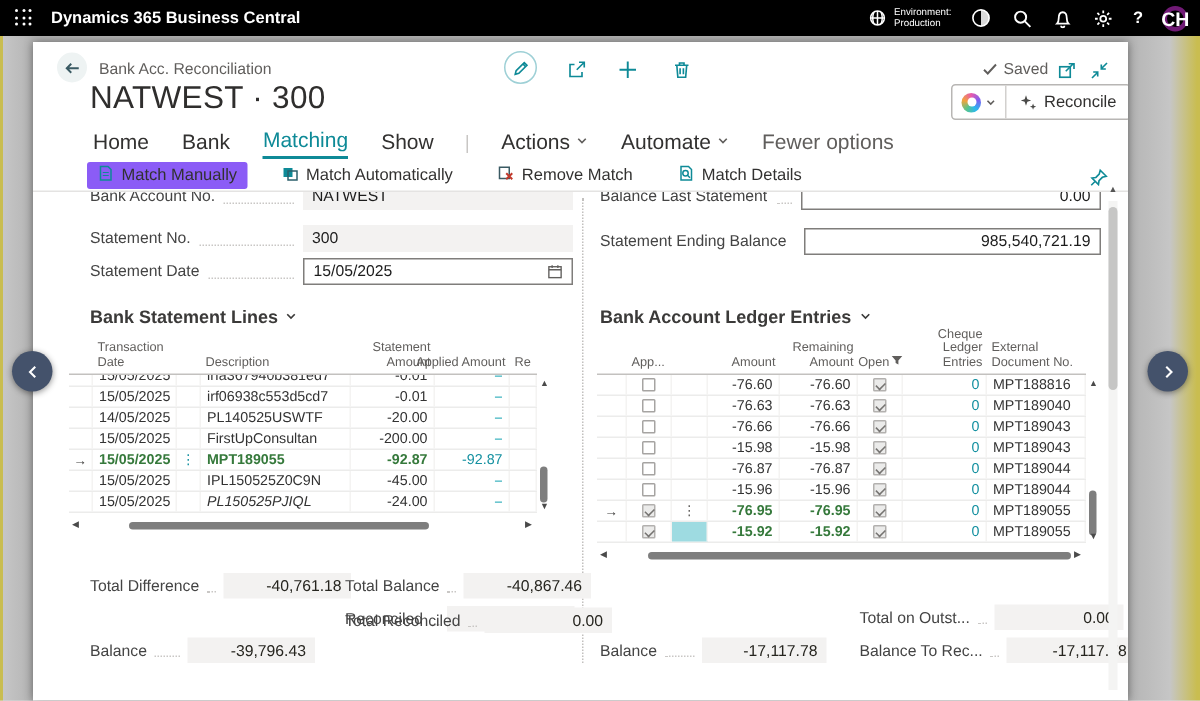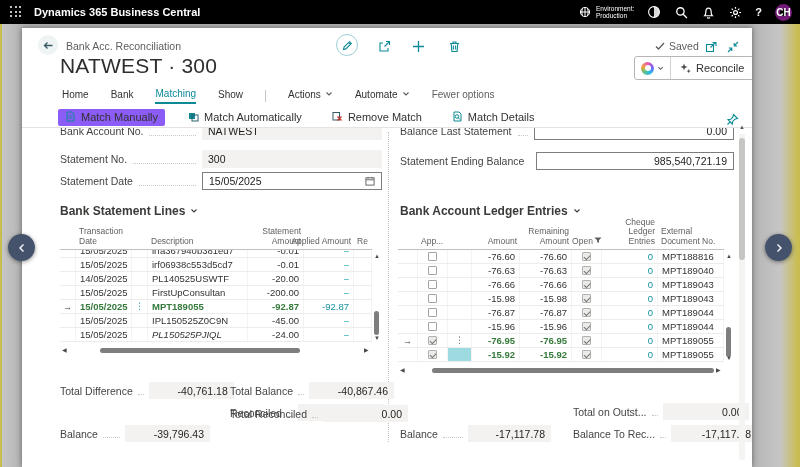--- a/index.html
+++ b/index.html
@@ -10,42 +10,42 @@
   .topbar{position:absolute;top:0;left:0;width:800px;height:24px;background:#000;display:flex;align-items:center;z-index:50}
   .waffle{width:12px;height:12px;margin-left:10px;display:grid;grid-template-columns:repeat(3,1fr);gap:2px;cursor:pointer}
   .waffle i{width:2px;height:2px;background:#fff;border-radius:50%}
   .tb-title{color:#fff;font-size:11px;font-weight:700;margin-left:12px;white-space:nowrap}
   .tb-right{position:absolute;right:8px;top:0;height:24px;display:flex;align-items:center;gap:13px}
   .envgrp{display:flex;align-items:center;gap:4px;color:#fff}
   .envtxt{font-size:6.5px;line-height:7.5px;white-space:nowrap}
   .tbicon{width:14px;height:14px;display:flex;align-items:center;justify-content:center;color:#fff;cursor:pointer}
   .tbicon svg{display:block}
   .helpq{color:#fff;font-size:11px;font-weight:700;cursor:pointer}
-  .avatar{width:17px;height:17px;border-radius:50%;border:5px solid #701a75;color:#fff;font-size:10px;font-weight:700;display:flex;align-items:center;justify-content:center;cursor:pointer}
+  .avatar{width:17px;height:17px;border-radius:50%;border:3px solid #701a75;color:#fff;font-size:13px;font-weight:700;display:flex;align-items:center;justify-content:center;cursor:pointer}
 
   
   .workspace{position:absolute;top:24px;left:0;width:800px;height:443px;background:linear-gradient(90deg,#c9bd50 0,#c9bd50 2px,#c6c6c6 2px,#b4b4b4 22px,#b4b4b4 752px,#c6c6c6 780px,#c9bd50 798px,#c9bd50 800px)}
   .card{position:absolute;left:22px;top:4px;width:730px;height:439px;background:#fff;box-shadow:0 0 6px rgba(0,0,0,.45);overflow:hidden}
 
   
   .backbtn{position:absolute;left:16px;top:7px;width:20px;height:20px;border-radius:50%;background:#eef3f3;display:flex;align-items:center;justify-content:center;cursor:pointer}
   .crumb{position:absolute;left:44px;top:12px;font-size:10.5px;color:#605e5c;cursor:pointer}
   .icbtn{position:absolute;top:10px;width:16px;height:16px;display:flex;align-items:center;justify-content:center;cursor:pointer}
   .pencilwrap{position:absolute;left:314px;top:6px;width:22px;height:22px;border:1px solid #9ed0d6;border-radius:50%;display:flex;align-items:center;justify-content:center;cursor:pointer}
   .savedgrp{position:absolute;left:633px;top:12px;display:flex;align-items:center;gap:4px;font-size:10.5px;color:#605e5c}
   .pagetitle{position:absolute;left:38px;top:26px;font-size:21px;color:#2f2e2d;font-weight:400;letter-spacing:.2px}
 
   .recongrp{position:absolute;left:612px;top:28px;height:24px;border:1px solid #b8b6b4;border-radius:3px;display:flex;align-items:stretch;background:#fff}
   .copiseg{display:flex;align-items:center;gap:3px;padding:0 6px;border-right:1px solid #d2d0ce;cursor:pointer}
   .copi{width:13px;height:13px;border-radius:50%;background:conic-gradient(#e85aad,#7b5ff2,#2ab8f0,#58c48c,#f2a33c,#e85aad);position:relative}
   .copi::after{content:"";position:absolute;left:3.5px;top:3.5px;width:6px;height:6px;border-radius:50%;background:#fff}
   .reconseg{display:flex;align-items:center;gap:5px;padding:0 9px;font-size:11px;color:#323130;cursor:pointer}
 
   
-  .tabs{position:absolute;left:40px;top:59px;height:17px;display:flex;align-items:center;font-size:10px;color:#323130}
+  .tabs{position:absolute;left:40px;top:59px;height:17px;display:flex;align-items:center;font-size:14px;color:#323130}
   .tab{margin-right:22px;display:flex;align-items:center;gap:4px;cursor:pointer;white-space:nowrap;padding-bottom:3px}
   .tab.active{color:#0e8a97;border-bottom:2px solid #0e8a97;font-weight:400}
   .tab.dim{color:#605e5c}
   .tabdiv{width:1px;height:12px;background:#c8c6c4;margin-right:22px}
 
   
   .acts{position:absolute;left:36px;top:80px;display:flex;gap:16px;height:18px;align-items:center}
   .chip{display:flex;align-items:center;gap:5px;font-size:11px;color:#323130;padding:2px 7px;border-radius:2px;cursor:pointer;white-space:nowrap}
   .chip.hl{background:#8b5cf6}
   .ribline{position:absolute;left:0;top:99px;width:730px;border-bottom:1px solid #e4e3e2}
@@ -339,21 +339,21 @@
           <path d="M1.5 2.5L4 5l2.5-2.5"></path>
         </svg>
     </div>
     <div class="sectitle" style="left:378px">
       <span>Bank Account Ledger Entries</span>
       <svg width="8" height="8" viewBox="0 0 8 8" fill="none" stroke="#3b3a39" stroke-width="1.1">
           <path d="M1.5 2.5L4 5l2.5-2.5"></path>
         </svg>
     </div>
 
-    <div class="tbl" id="tblL" style="left: 38px; width: 322px; height: 138px;">
+    <div class="tbl" id="tblL" style="left: 24px; width: 322px; height: 138px;">
         <div class="thead" style="width: 312px;">
           <div class="hcell" style="width: 16px;"></div>
           <div class="hcell" style="width: 56px;">Transaction Date</div>
           <div class="hcell" style="width: 16px;"></div>
           <div class="hcell" style="width: 100px;">Description</div>
           <div class="hcell r" style="width: 56px;">Statement Amount</div>
           <div class="hcell r" style="width: 50px;">
             <span class="hnowrap">Applied Amount</span>
           </div>
           <div class="hcell" style="width: 18px;">Re</div>

